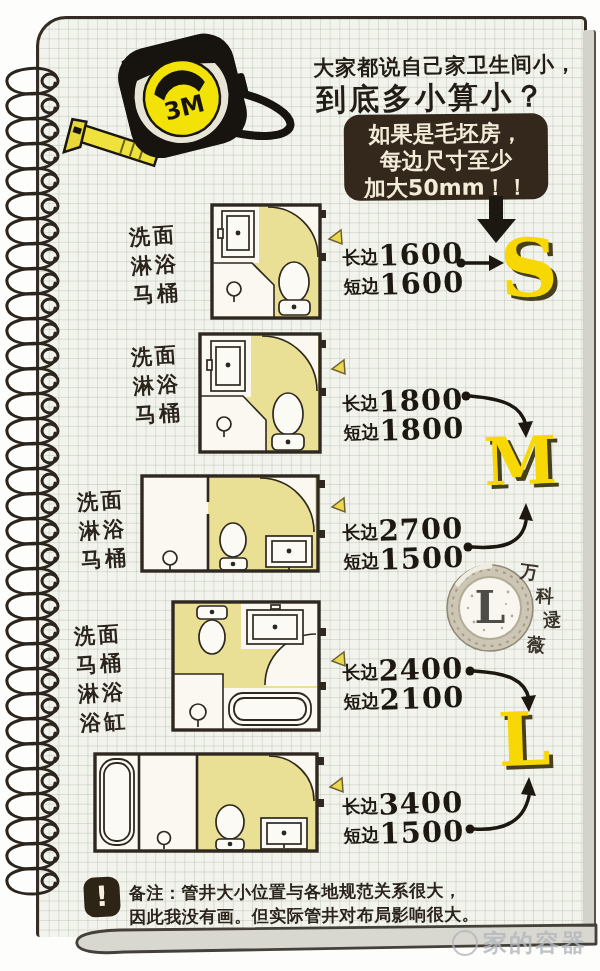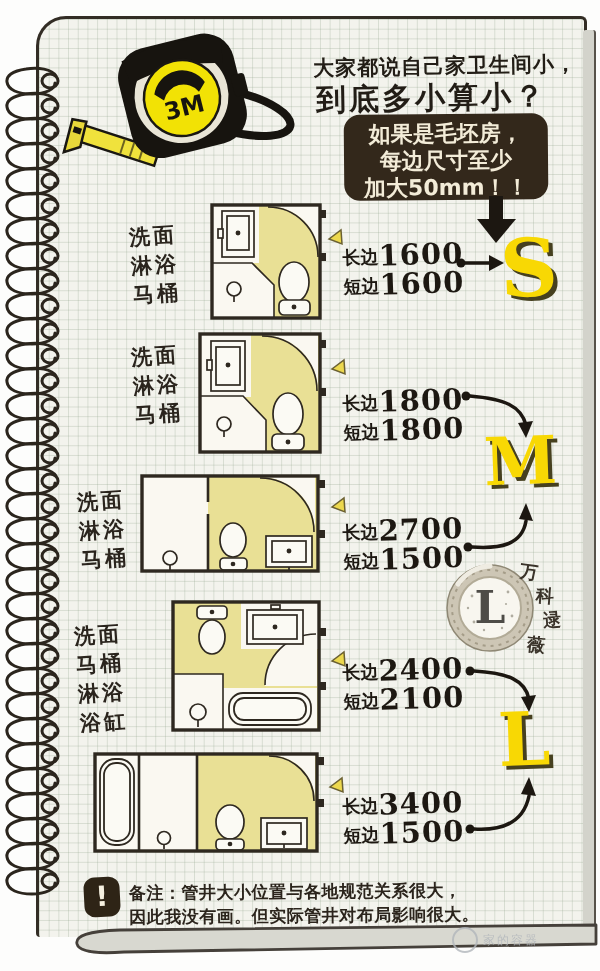--- a/index.html
+++ b/index.html
@@ -49,21 +49,21 @@
   .foot-icon{position:absolute;left:84px;top:877px;width:36px;height:40px;
     background:#2e2416;border-radius:11px;color:#f5f0e0;font-size:28px;
     font-weight:700;text-align:center;line-height:40px;transform:rotate(-3deg);}
   .footnote{position:absolute;left:129px;top:879px;width:445px;font-size:17px;
     font-weight:700;line-height:24px;letter-spacing:.5px;color:#2b241c;
     transform:rotate(-.5deg);}
   
   .watermark{position:absolute;left:452px;top:927px;display:flex;align-items:center;
     gap:5px;color:#b2b7bc;opacity:.8;filter:blur(.3px);}
   .wm-circle{width:22px;height:22px;border:2px solid #b2b7bc;border-radius:50%;}
-  .wm-text{font-size:12px;font-weight:400;letter-spacing:2px;white-space:nowrap;}
+  .wm-text{font-size:24px;font-weight:700;letter-spacing:2px;white-space:nowrap;}
   svg{display:block;}
 </style>
 </head>
 <body>
 
 <div id="screen">
 
   <div class="page"></div>
   <div class="edge-strip"></div>
 

